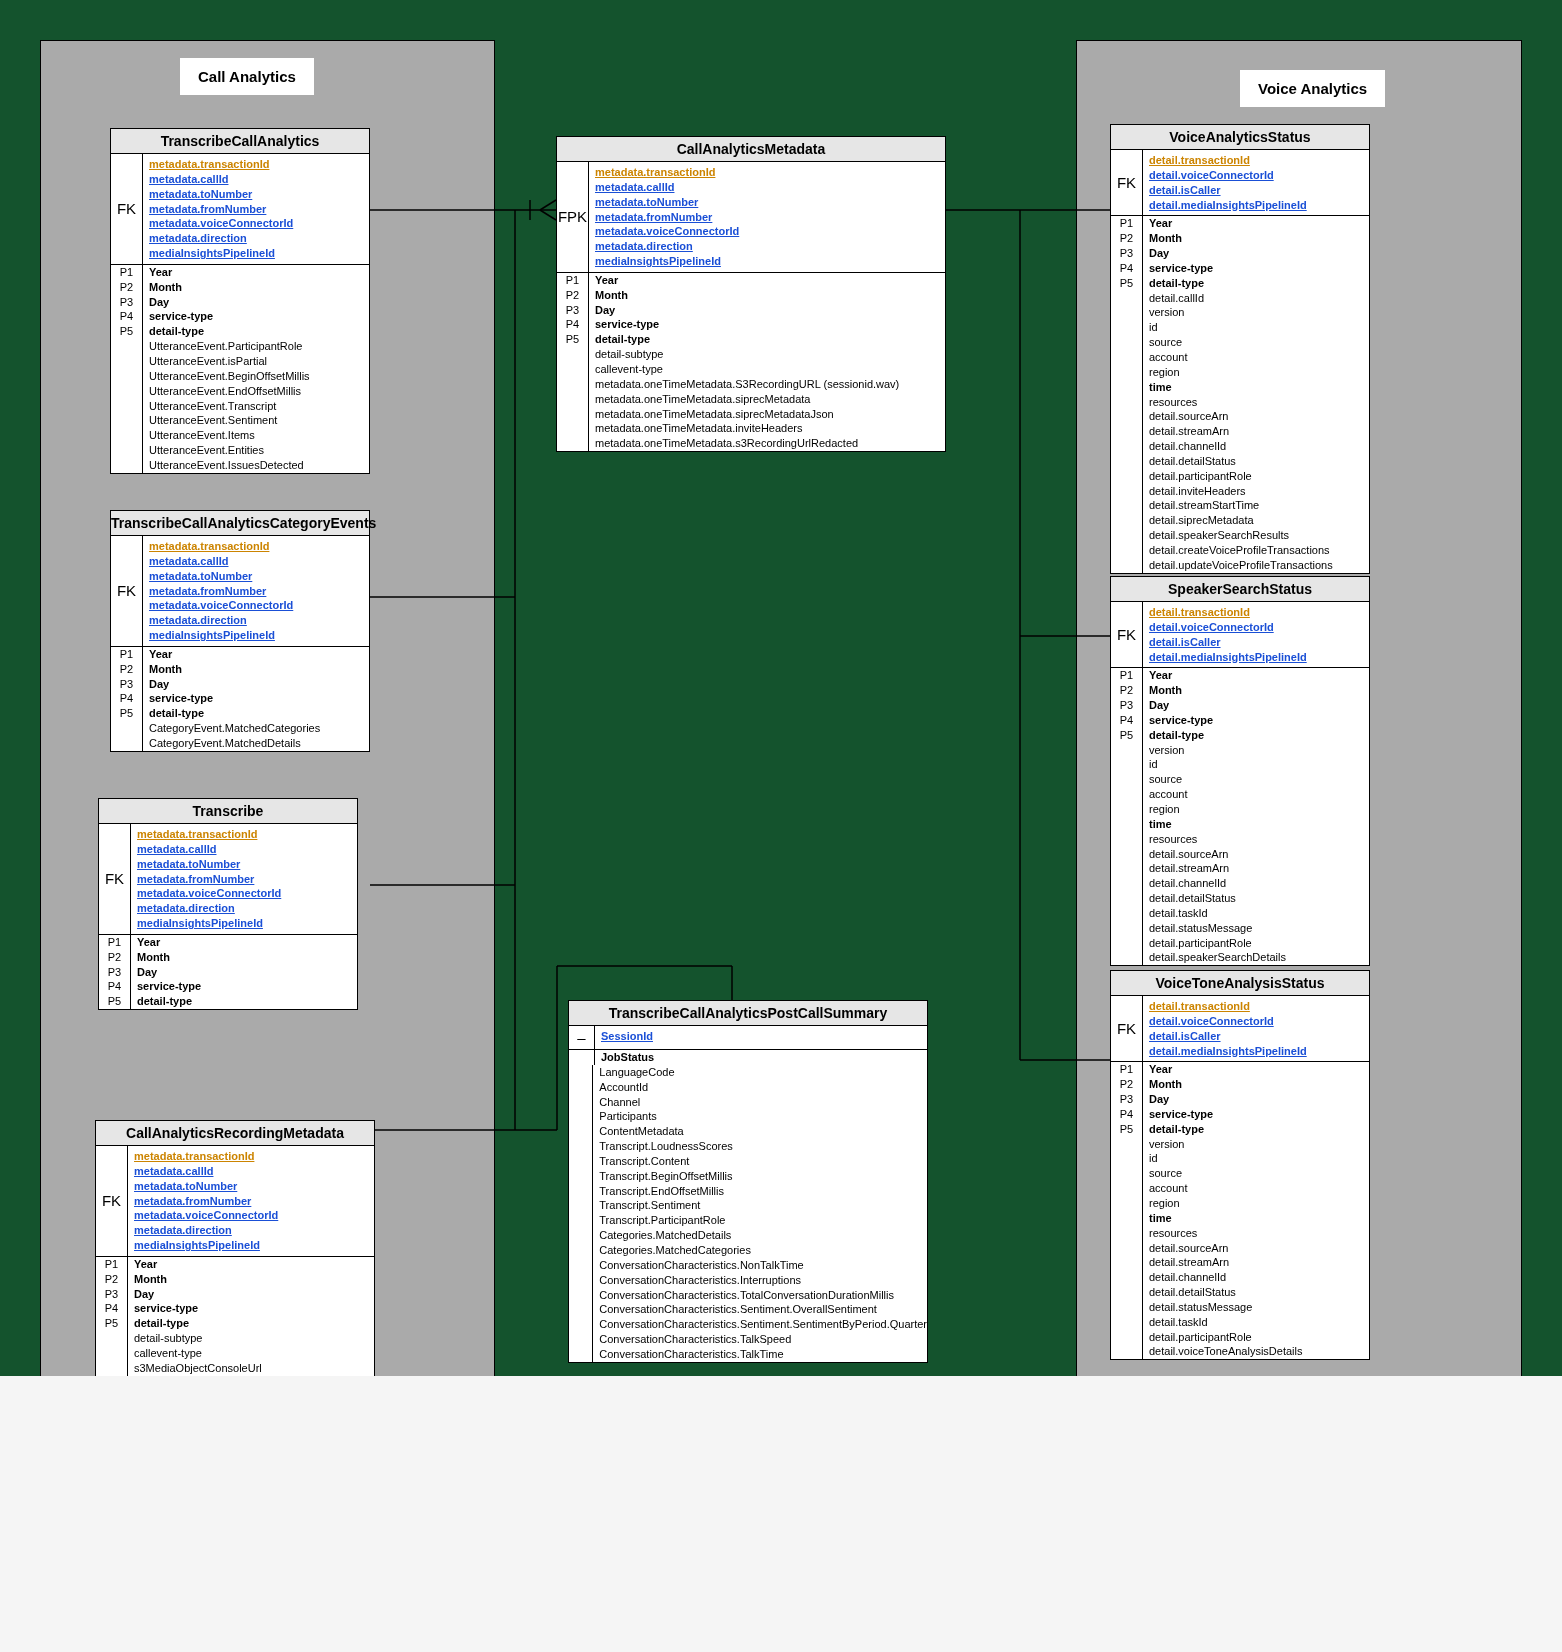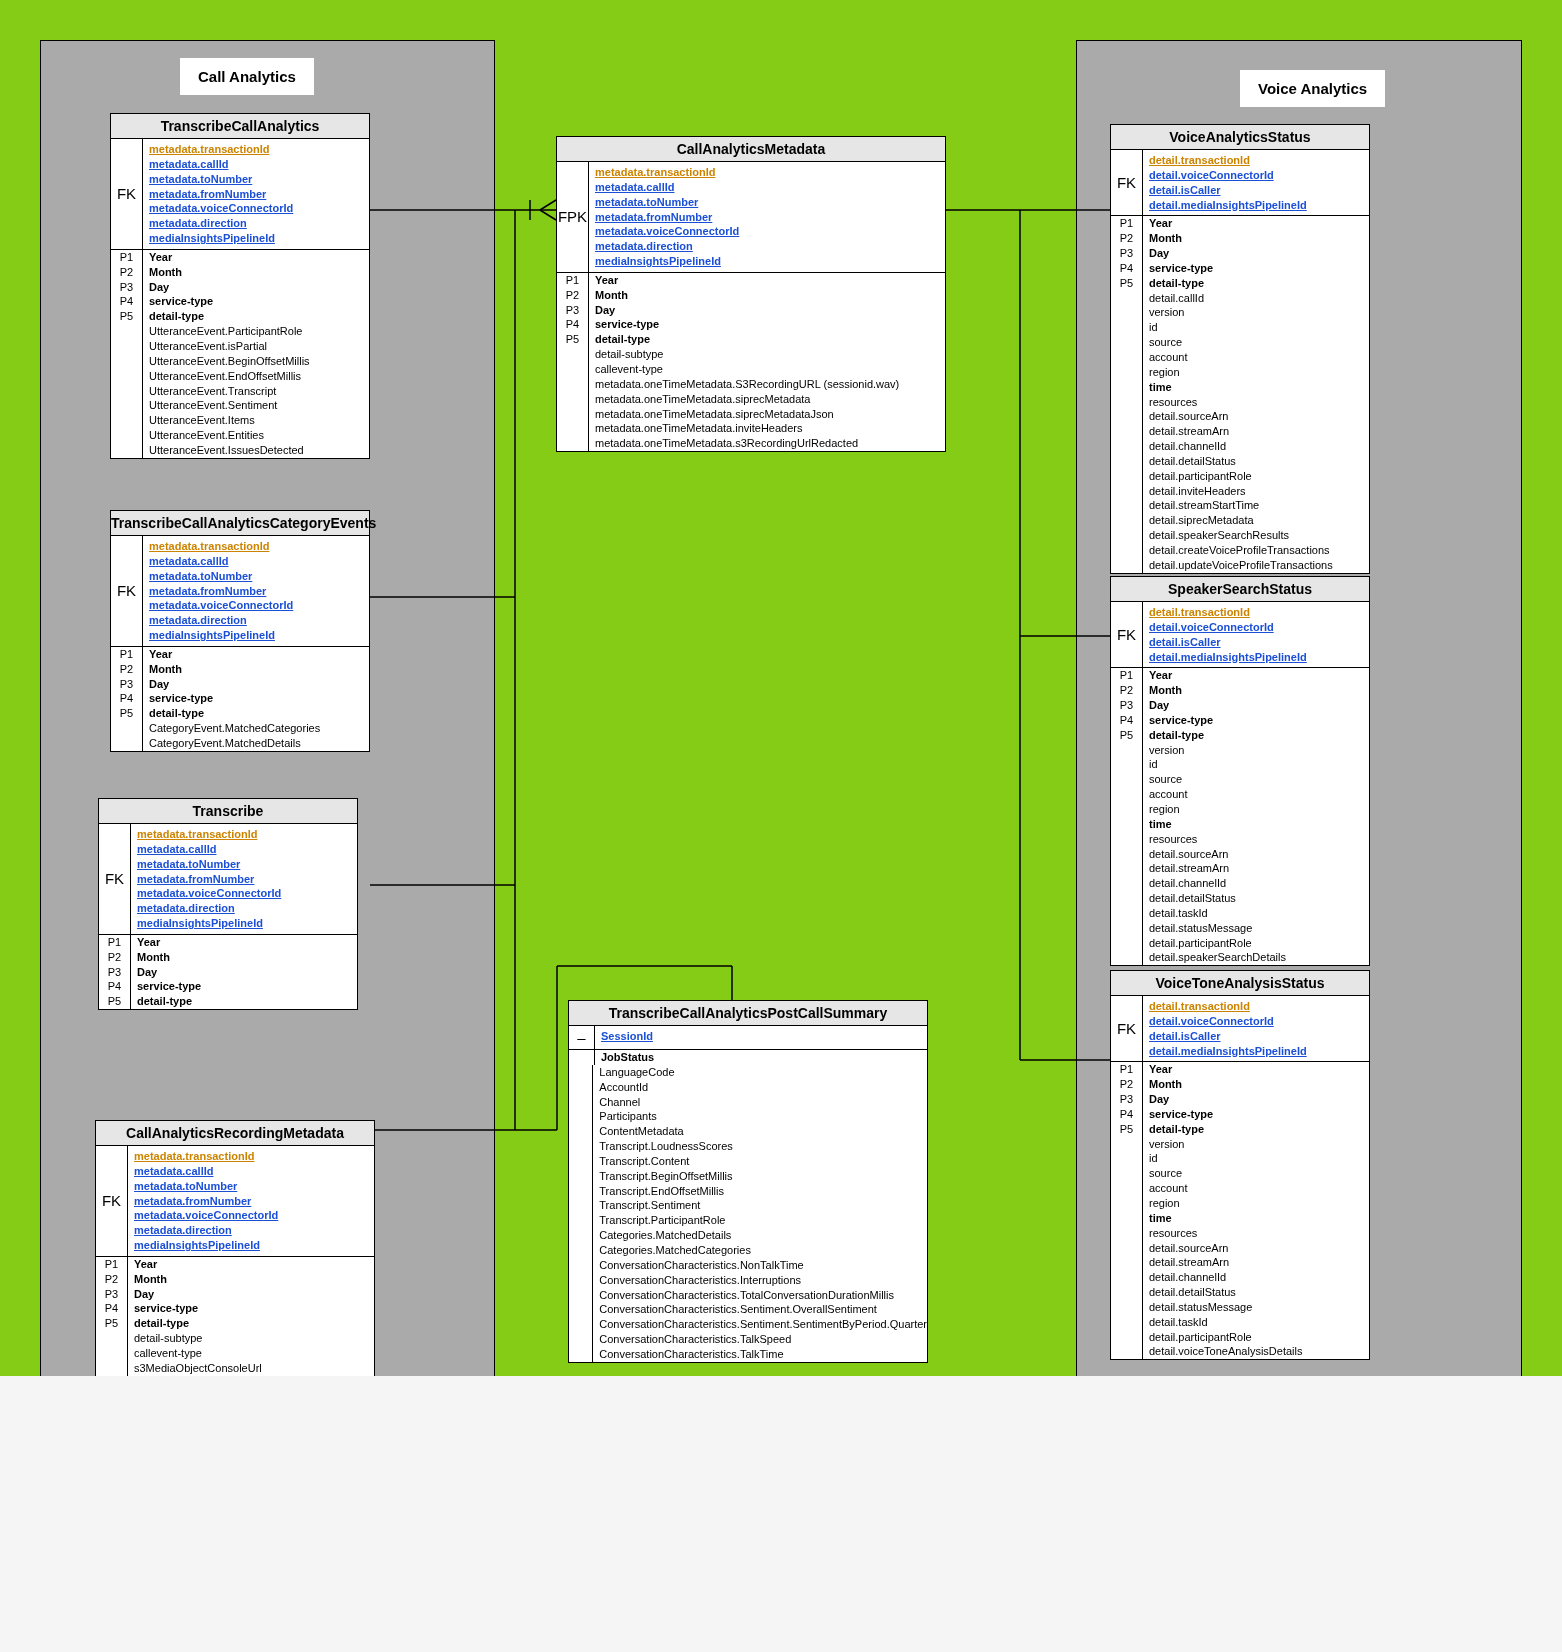--- a/index.html
+++ b/index.html
@@ -7,21 +7,21 @@
     margin: 0;
     padding: 0;
     background: #f5f5f5;
     font-family: Arial, sans-serif;
     font-size: 12px;
   }
   .canvas {
     position: relative;
     width: 1562px;
     height: 1376px;
-    background: #84cc16;
+    background: #14532d;
   }
   .group-box {
     position: absolute;
     background: #aaa;
     border: 1.5px solid #000;
   }
   .group-title {
     position: absolute;
     background: #fff;
     border: none;
@@ -146,21 +146,21 @@
 
     <line x1="1020" y1="210" x2="1020" y2="1060"></line>
 
     <line x1="1020" y1="210" x2="1110" y2="210"></line>
 
     <line x1="1020" y1="636" x2="1110" y2="636"></line>
 
     <line x1="1020" y1="1060" x2="1110" y2="1060"></line>
   </svg>
 
-  <div class="entity" style="left:110px; top:113px; width:260px;">
+  <div class="entity" style="left:110px; top:128px; width:260px;">
     <div class="entity-title">TranscribeCallAnalytics</div>
     <div class="entity-section">
       <div class="key-col">
           <span>FK</span>
         </div>
       <div class="field-col">
         <div class="pk-link">metadata.transactionId</div>
         <div class="fk-link">metadata.callId</div>
         <div class="fk-link">metadata.toNumber</div>
         <div class="fk-link">metadata.fromNumber</div>

